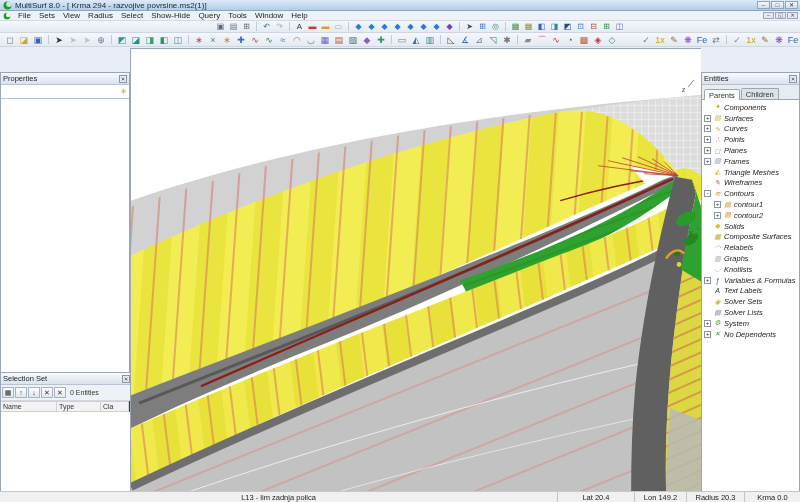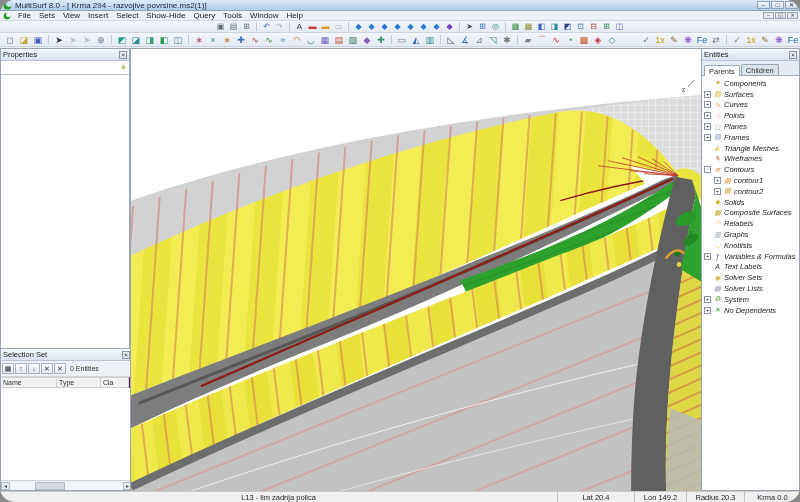--- a/index.html
+++ b/index.html
@@ -1,17 +1,17 @@
 <!DOCTYPE html>
 <html><head>
 <meta charset="utf-8">
 <style>
   html,body{margin:0;padding:0;background:#888;}
   #app{position:relative;width:800px;height:502px;background:#e9eef6;overflow:hidden;
-       font-family:"Liberation Sans",sans-serif;border-radius:15px;-webkit-font-smoothing:none;}
+       font-family:"Liberation Sans",sans-serif;-webkit-font-smoothing:none;}
   
   #titlebar{position:absolute;left:0;top:0;width:800px;height:11px;
     background:linear-gradient(#dceafa,#b4cce6);border-bottom:1px solid #8fa5bd;
     display:flex;align-items:center;font-size:8px;color:#17273a;box-sizing:border-box;}
   #titlebar .logo{width:9px;height:9px;margin:0 3px;flex:none;}
   #titlebar .ttext{flex:1;white-space:nowrap;overflow:hidden;}
   .winbtns{display:flex;margin-right:2px;}
   .winbtn{width:13px;height:8px;border:1px solid #8fa5bd;background:linear-gradient(#f4f8fc,#cfdded);
     font-size:6px;line-height:6px;text-align:center;color:#334;margin-left:1px;box-sizing:border-box;}
   #menubar{position:absolute;left:0;top:11px;width:800px;height:10px;background:#eef2f8;
@@ -24,21 +24,21 @@
   .toolbar{position:absolute;left:0;width:800px;background:linear-gradient(#f4f7fb,#e4eaf3);
     border-bottom:1px solid #cfd6e0;display:flex;align-items:center;box-sizing:border-box;}
   #toolbar1{top:21px;height:12px;padding-left:214px;}
   #toolbar2{top:33px;height:14px;padding-left:3px;}
   .tbi{display:inline-block;width:11px;height:11px;line-height:11px;text-align:center;font-size:8px;
     margin:0 1px;flex:none;}
   #toolbar2 .tbi{width:12px;height:12px;line-height:12px;font-size:9px;}
   .tbsep{display:inline-block;width:1px;height:9px;background:#c2cad6;margin:0 3px;flex:none;}
   .tbgap{display:inline-block;width:20px;flex:none;}
   
-  .panel{position:absolute;background:#701a75;border:1px solid #9aa6b4;box-sizing:border-box;}
+  .panel{position:absolute;background:#701a75;border:1px solid #9aa6b4;box-sizing:border-box;margin-top:24px;}
   .phead{height:11px;background:linear-gradient(#f7fafd,#d9e2ee);border-bottom:1px solid #b8c2d0;
     display:flex;align-items:center;justify-content:space-between;padding:0 2px;font-size:7.5px;color:#222;}
   .pclose{width:8px;height:8px;border:1px solid #8a94a2;background:#e8ecf2;font-size:5.5px;line-height:6px;
     text-align:center;color:#444;box-sizing:border-box;flex:none;}
   #propPanel{left:0;top:48px;width:130px;height:300px;}
   .combo{height:13px;border-bottom:1px solid #b8c2d0;background:#fff;display:flex;align-items:center;
     justify-content:space-between;padding:0 2px;font-size:7.5px;}
   .combo .cicon{font-size:8px;}
   #selPanel{left:0;top:348px;width:133px;height:143px;display:flex;flex-direction:column;}
   .seltools{height:13px;background:#eef1f6;border-bottom:1px solid #d0d6e0;display:flex;align-items:center;padding:1px 1px;}
@@ -104,21 +104,21 @@
       <svg viewBox="0 0 10 10" width="8" height="8">
           <circle cx="5" cy="5" r="4.2" fill="#17a017"></circle>
           <circle cx="6.6" cy="3.6" r="2.9" fill="#eef2f8"></circle>
         </svg>
     </span>
     <span style="display:flex;">
 
     <span class="mitem">File</span>
         <span class="mitem">Sets</span>
         <span class="mitem">View</span>
-        <span class="mitem">Insert</span>
+        <span class="mitem">Radius</span>
         <span class="mitem">Select</span>
         <span class="mitem">Show-Hide</span>
         <span class="mitem">Query</span>
         <span class="mitem">Tools</span>
         <span class="mitem">Window</span>
         <span class="mitem">Help</span>
       </span>
     <span class="spacer"></span>
     <span style="display:flex;margin-right:2px;">
 

